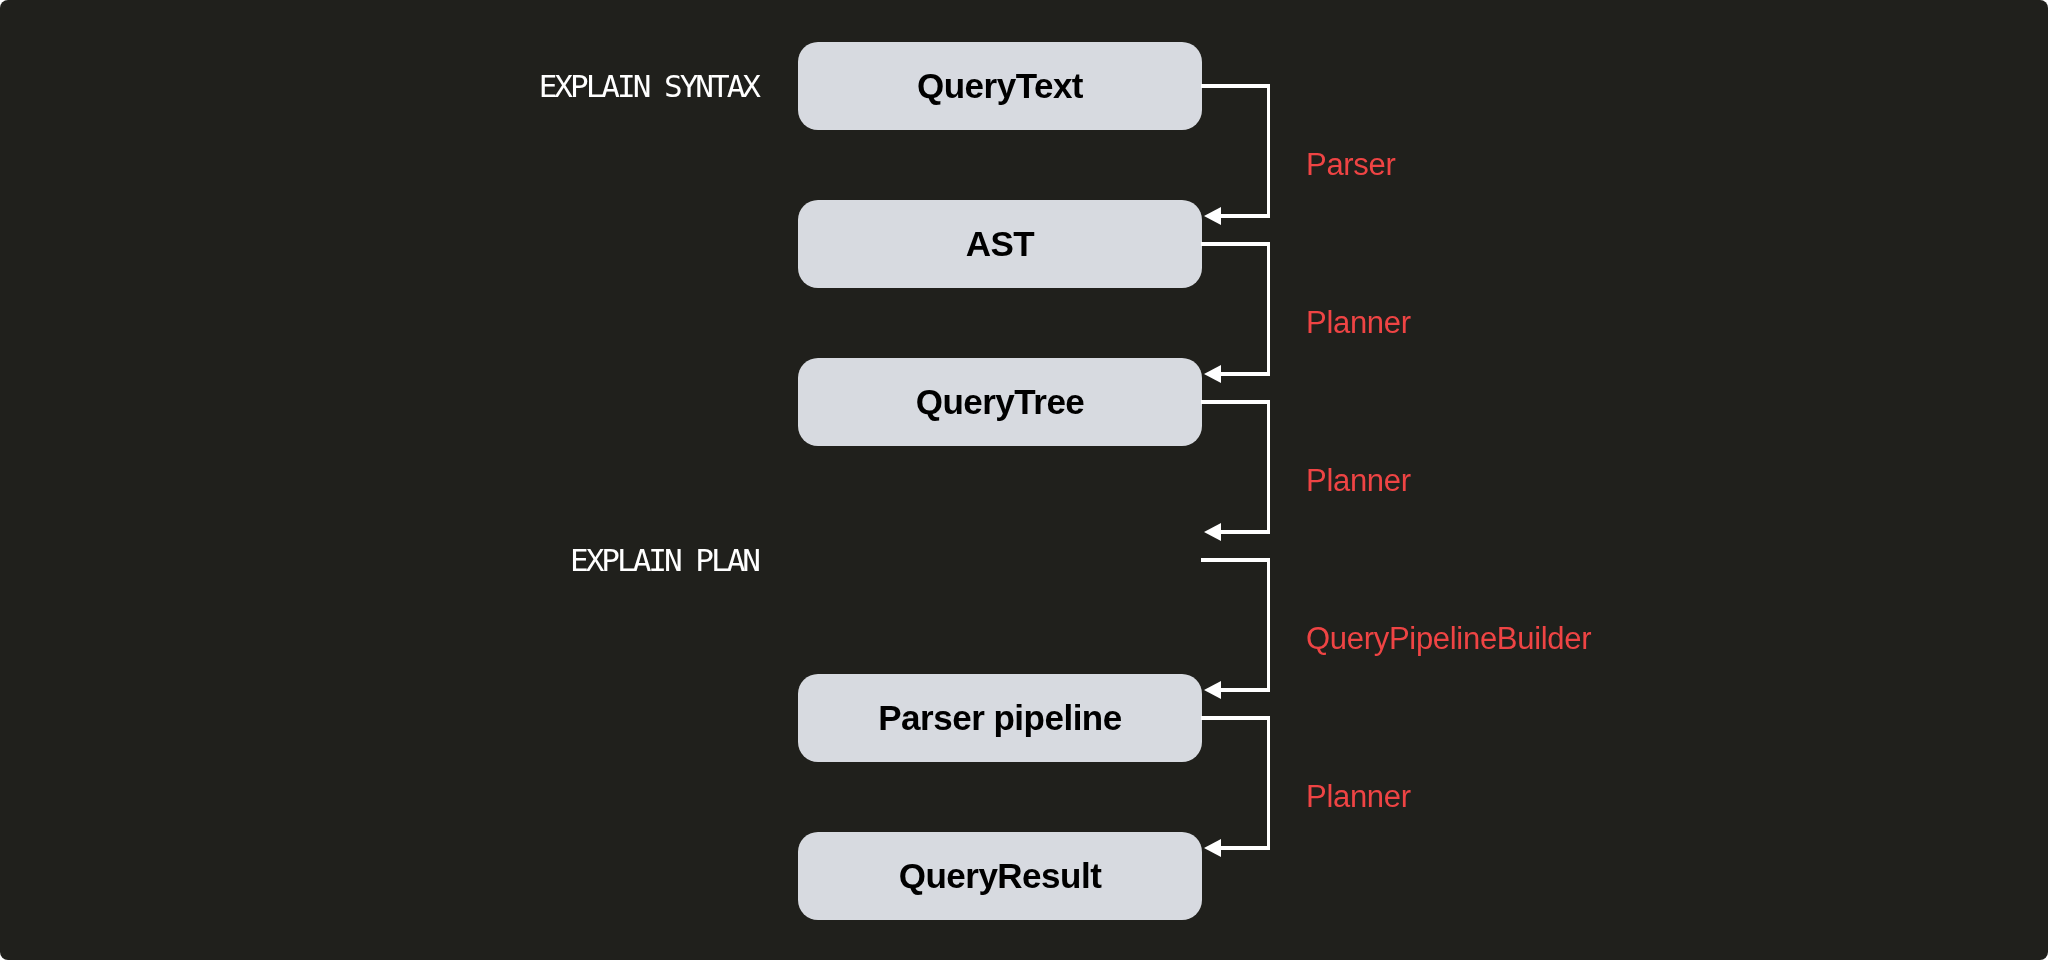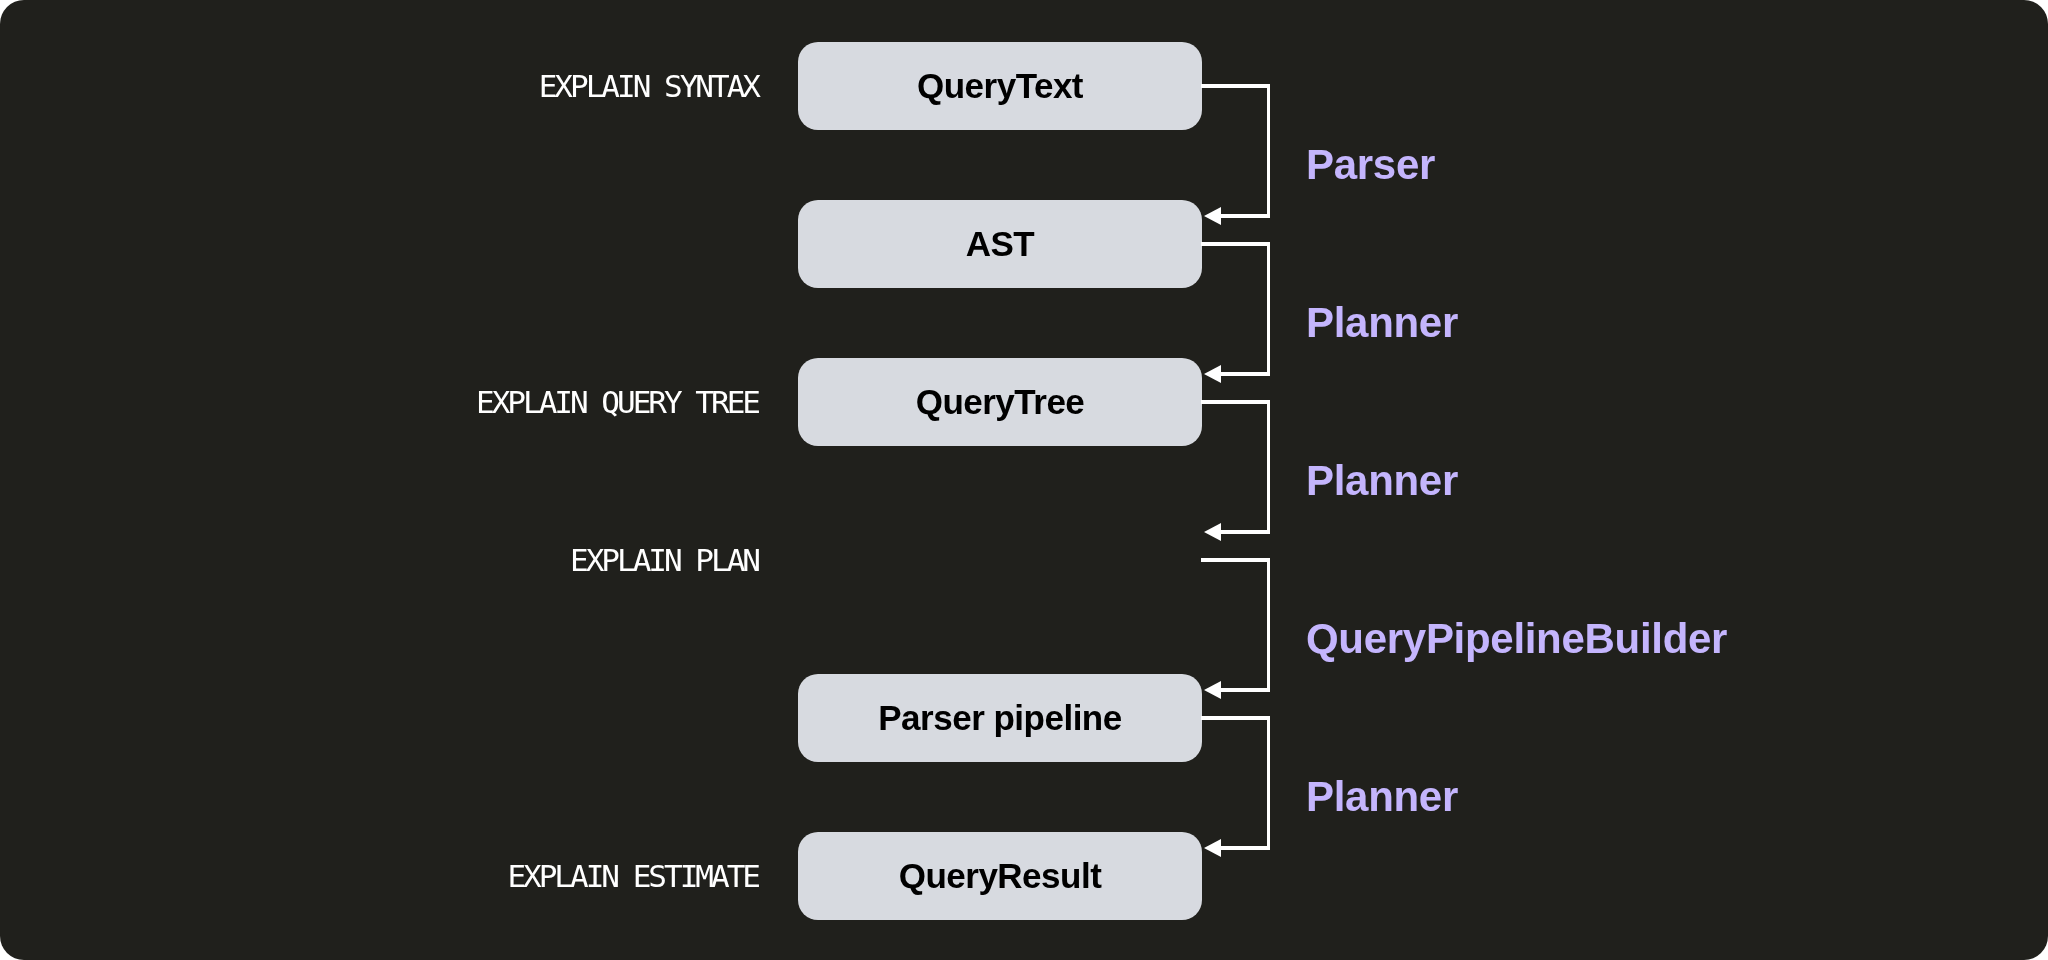--- a/index.html
+++ b/index.html
@@ -8,21 +8,21 @@
     background: #ffffff;
     width: 2048px;
     height: 960px;
     overflow: hidden;
   }
   .canvas {
     position: relative;
     width: 2048px;
     height: 960px;
     background: #20201c;
-    border-radius: 24px;
+    border-radius: 8px;
     overflow: hidden;
     font-family: "Liberation Sans", sans-serif;
   }
   
   .cmd {
     position: absolute;
     left: 0;
     top: calc(42px + var(--i) * 158px);
     width: 758px;
     height: 88px;
@@ -84,53 +84,51 @@
     height: 0;
     border-top: 9px solid transparent;
     border-bottom: 9px solid transparent;
     border-right: 17px solid #ffffff;
   }
   .conn-label {
     position: absolute;
     left: 1306px;
     top: calc(165px + var(--i) * 158px);
     transform: translateY(-50%);
-    color: #c4b5fd;
-    font-size: 42px;
-    font-weight: 700;
+    color: #ef4444;
+    font-size: 31px;
+    font-weight: 400;
     letter-spacing: -0.3px;
     white-space: nowrap;
   }
 </style>
 </head>
 <body>
 
 <div class="canvas">
 
   <div class="cmd" style="--i:0">EXPLAIN SYNTAX</div>
   <div class="stage-box" style="--i:0">
     <span class="stage-label">QueryText</span>
   </div>
 
   <div class="stage-box" style="--i:1">
     <span class="stage-label">AST</span>
   </div>
 
-  <div class="cmd" style="--i:2">EXPLAIN QUERY TREE</div>
   <div class="stage-box" style="--i:2">
     <span class="stage-label">QueryTree</span>
   </div>
 
   <div class="cmd" style="--i:3">EXPLAIN PLAN</div>
 
   <div class="stage-box" style="--i:4">
     <span class="stage-label">Parser pipeline</span>
   </div>
 
-  <div class="cmd" style="--i:5">EXPLAIN ESTIMATE</div>
   <div class="stage-box" style="--i:5">
     <span class="stage-label">QueryResult</span>
   </div>
 
   <div class="seg exit" style="--i:0"></div>
   <div class="seg vert" style="--i:0"></div>
   <div class="seg entry" style="--i:0"></div>
   <div class="arrowhead" style="--i:0"></div>
   <div class="conn-label" style="--i:0">Parser</div>
 

